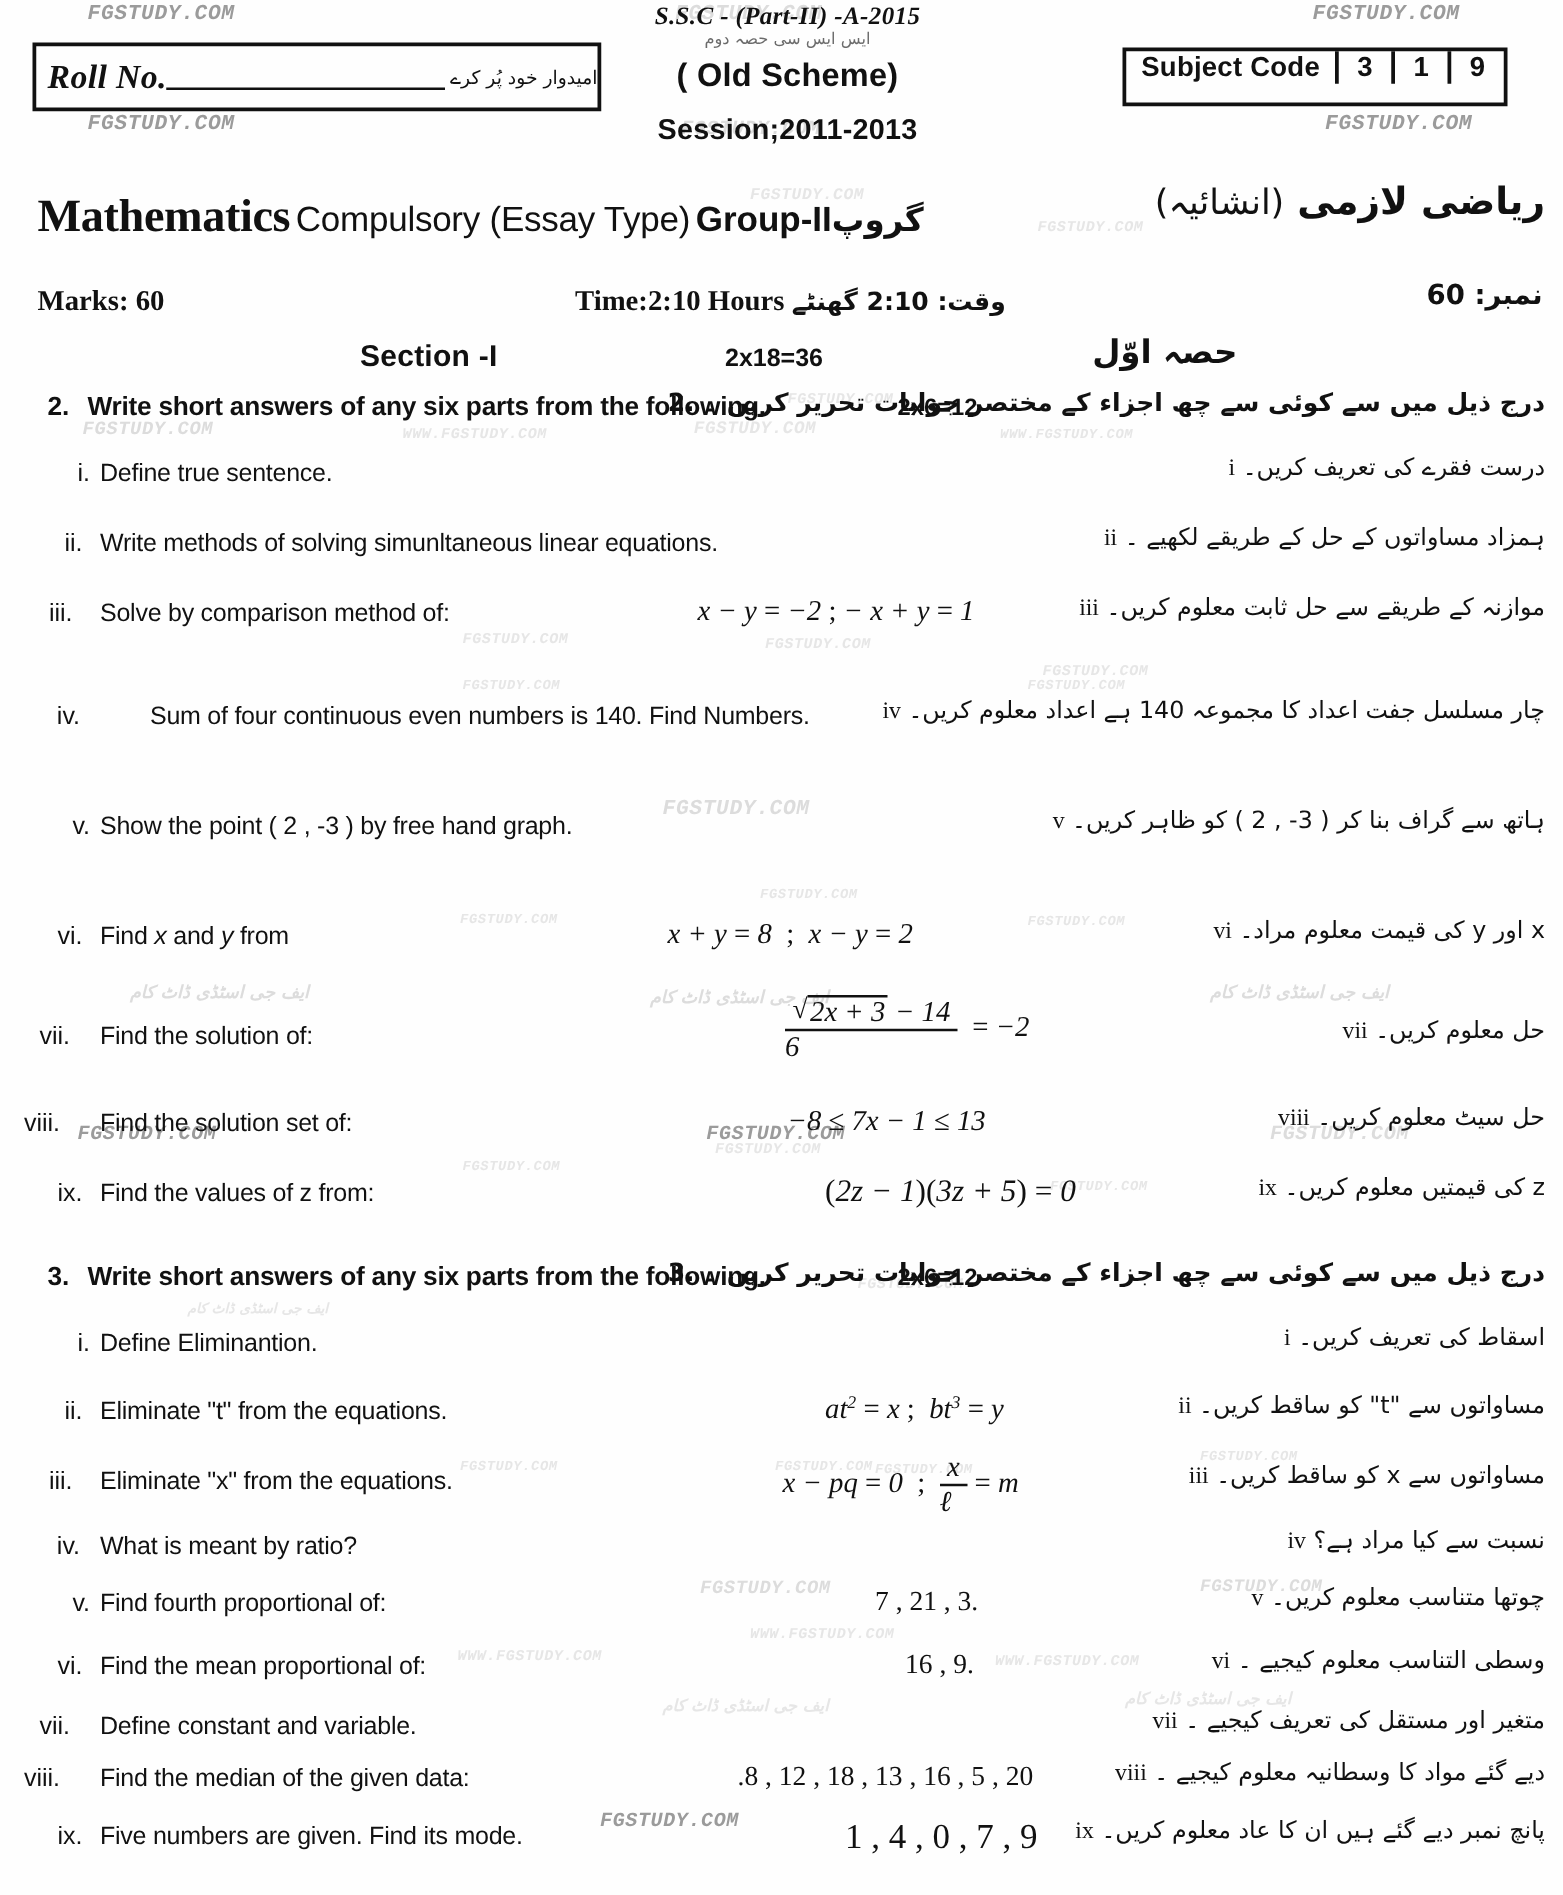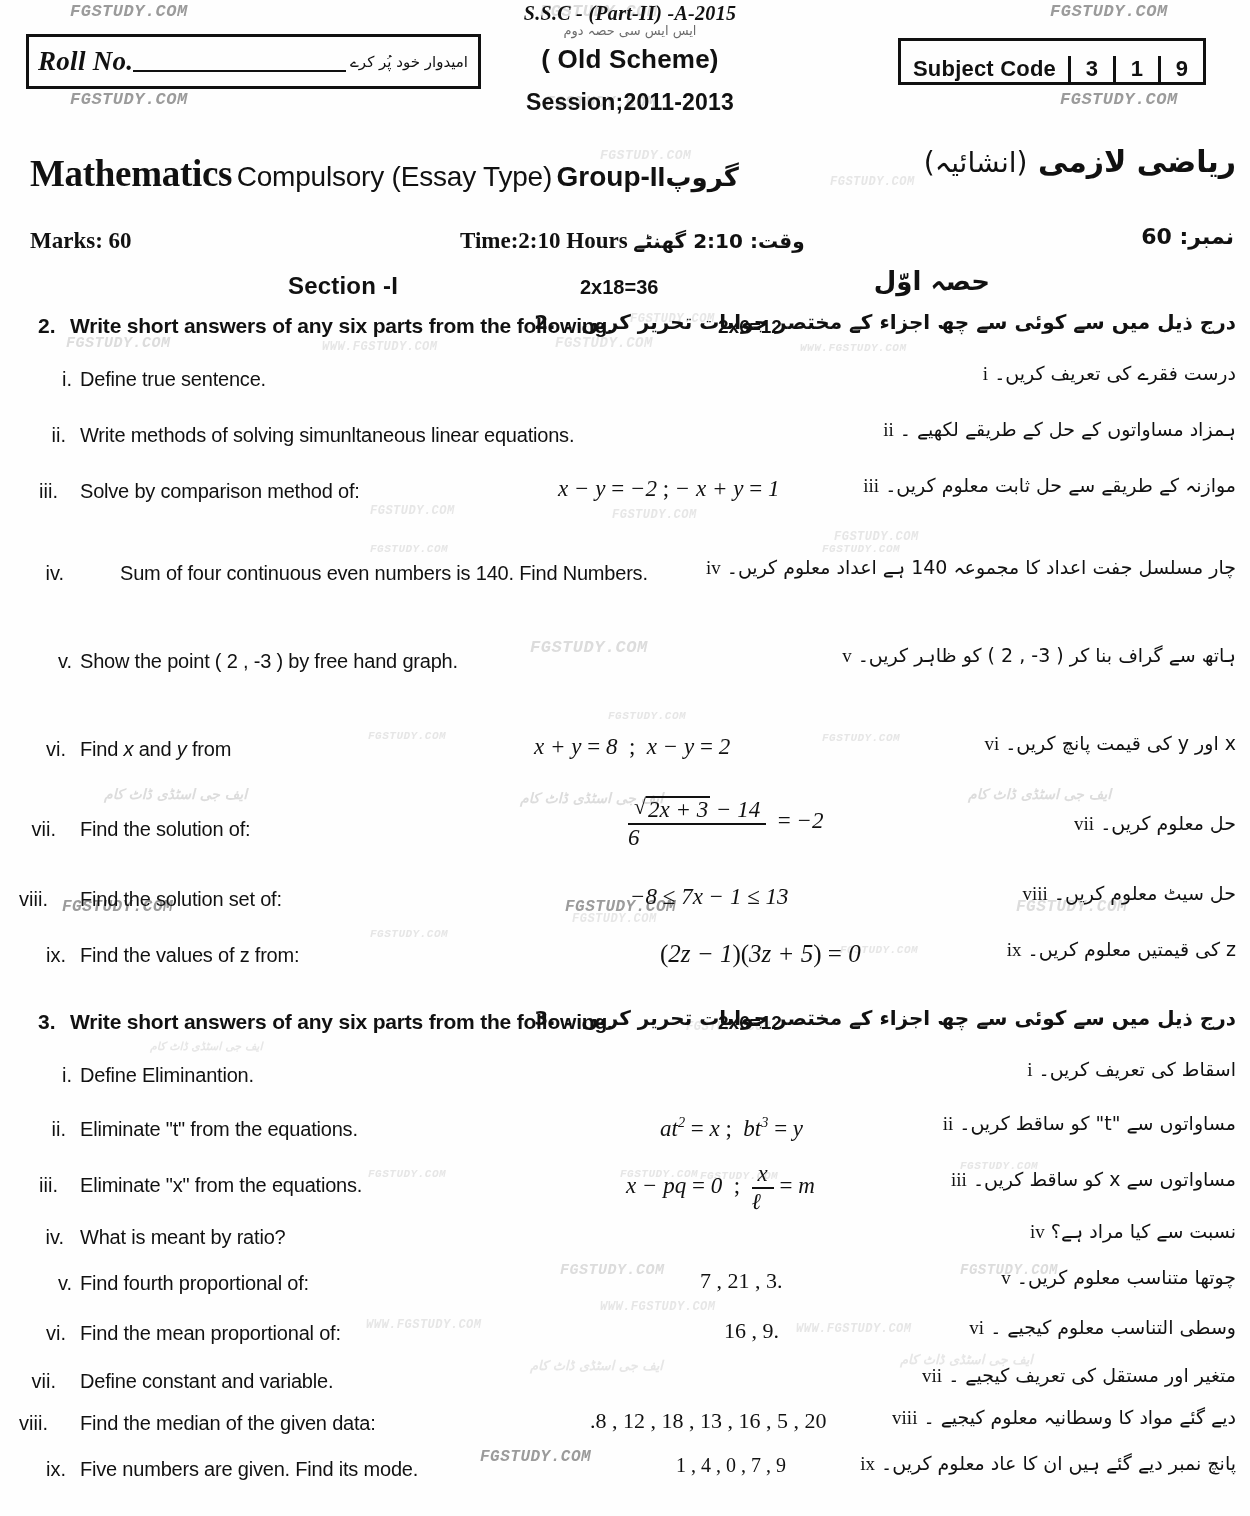--- a/index.html
+++ b/index.html
@@ -58,21 +58,20 @@
   }
   .roll-line {
     flex: 1;
     border-bottom: 2px solid #111;
     height: 18px;
     margin: 0 4px 0 0;
   }
   .roll-urdu {
     font-family: "DejaVu Sans", sans-serif;
     font-size: 15px;
-    padding-right: 10px;
     direction: rtl;
     white-space: nowrap;
   }
 
   .center-head {
     position: absolute;
     left: 400px; top: 2px;
     width: 460px;
     text-align: center;
     z-index: 3;
@@ -105,21 +104,21 @@
     letter-spacing: .2px;
   }
 
   .subjbox {
     position: absolute;
     left: 898px; top: 38px;
     height: 47px;
     border: 3px solid #111;
     box-sizing: border-box;
     display: flex;
-    align-items: flex-end;
+    align-items: flex-start;
     z-index: 3;
   }
   .subj-label {
     display: flex; align-items: center;
     padding: 0 12px;
     font-size: 22px;
     font-weight: bold;
     letter-spacing: .2px;
   }
   .subj-digit {
@@ -513,21 +512,21 @@
     </span>
   </div>
 
   <div class="item" style="top:738px;">
     <span class="rom" style="left:20px;">vi.</span>
     <span class="txt" style="left:80px;">Find <i>x</i> and <i>y</i> from</span>
     <span class="math" style="left:534px;">
       x + y <span class="up">=</span> 8 &nbsp;<span class="up">;</span>&nbsp; x − y <span class="up">=</span> 2
     </span>
     <span class="urdu">
-      <span>x اور y کی قیمت پانچ کریں۔</span>
+      <span>x اور y کی قیمت معلوم مراد۔</span>
       <span class="rn">vi</span>
     </span>
   </div>
 
   <div class="item" style="top:818px;">
     <span class="rom" style="left:10px;">vii.</span>
     <span class="txt" style="left:80px;">Find the solution of:</span>
     <span class="math" style="left:628px; top:-22px;">
       <span class="frac">
         <span class="num"><span class="rad"><span class="bar">2x + 3</span></span> − 14</span>
@@ -654,20 +653,20 @@
     <span class="math" style="left:590px; font-style:normal; font-size:22px;">.8 , 12 , 18 , 13 , 16 , 5 , 20</span>
     <span class="urdu">
       <span>دیے گئے مواد کا وسطانیہ معلوم کیجیے ۔</span>
       <span class="rn">viii</span>
     </span>
   </div>
 
   <div class="item" style="top:1458px;">
     <span class="rom" style="left:20px;">ix.</span>
     <span class="txt" style="left:80px;">Five numbers are given. Find its mode.</span>
-    <span class="math" style="left:676px; font-style:normal; font-size:20px;">1 , 4 , 0 , 7 , 9</span>
+    <span class="math" style="left:676px; font-style:normal; font-size:28px;">1 , 4 , 0 , 7 , 9</span>
     <span class="urdu">
       <span>پانچ نمبر دیے گئے ہیں ان کا عاد معلوم کریں۔</span>
       <span class="rn">ix</span>
     </span>
   </div>
 
 </div>
 
 </body></html>

